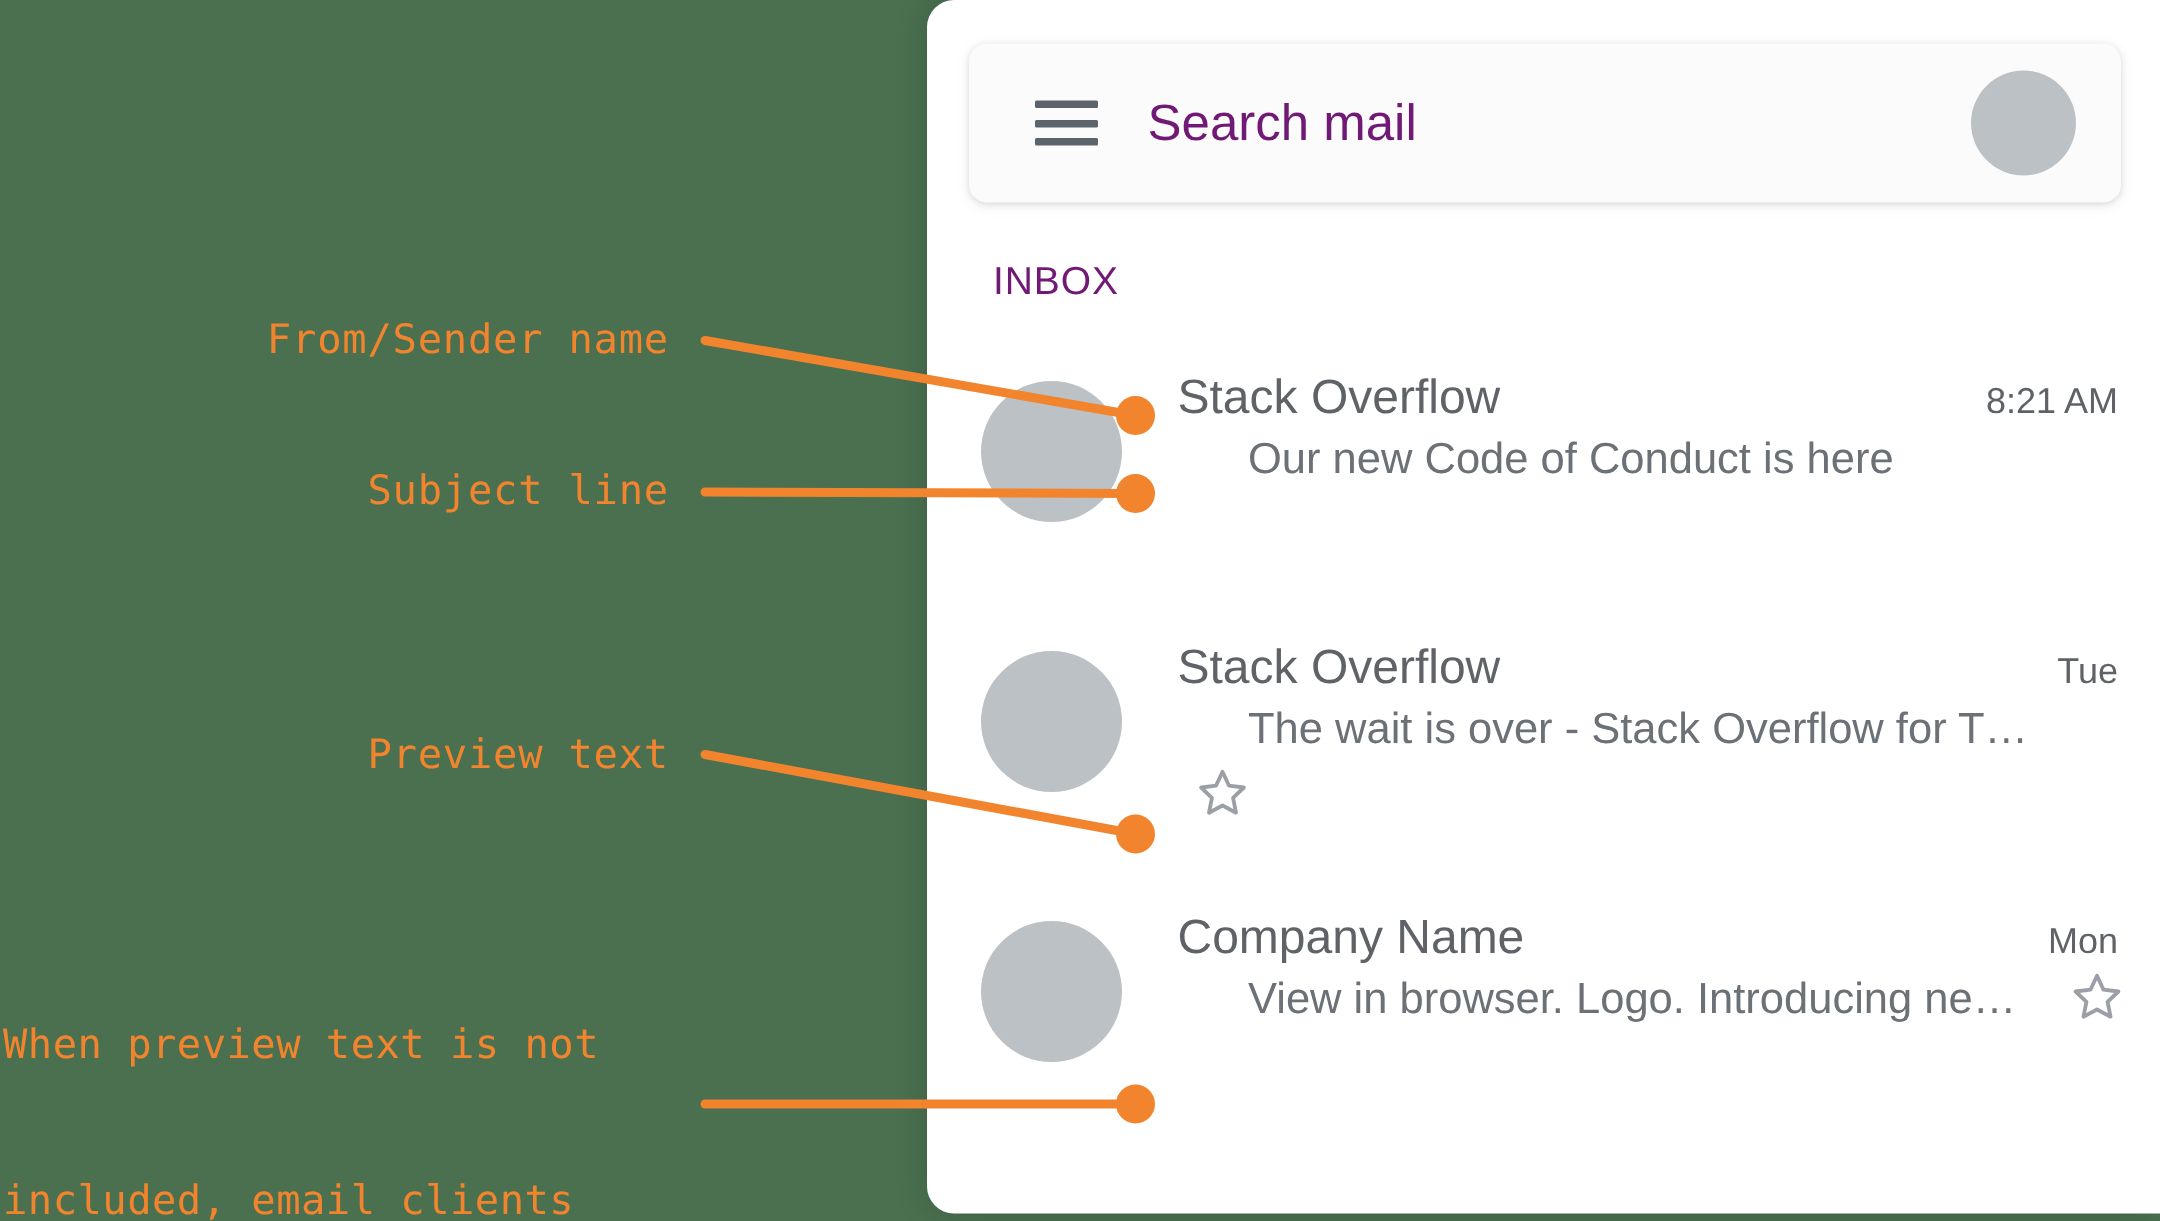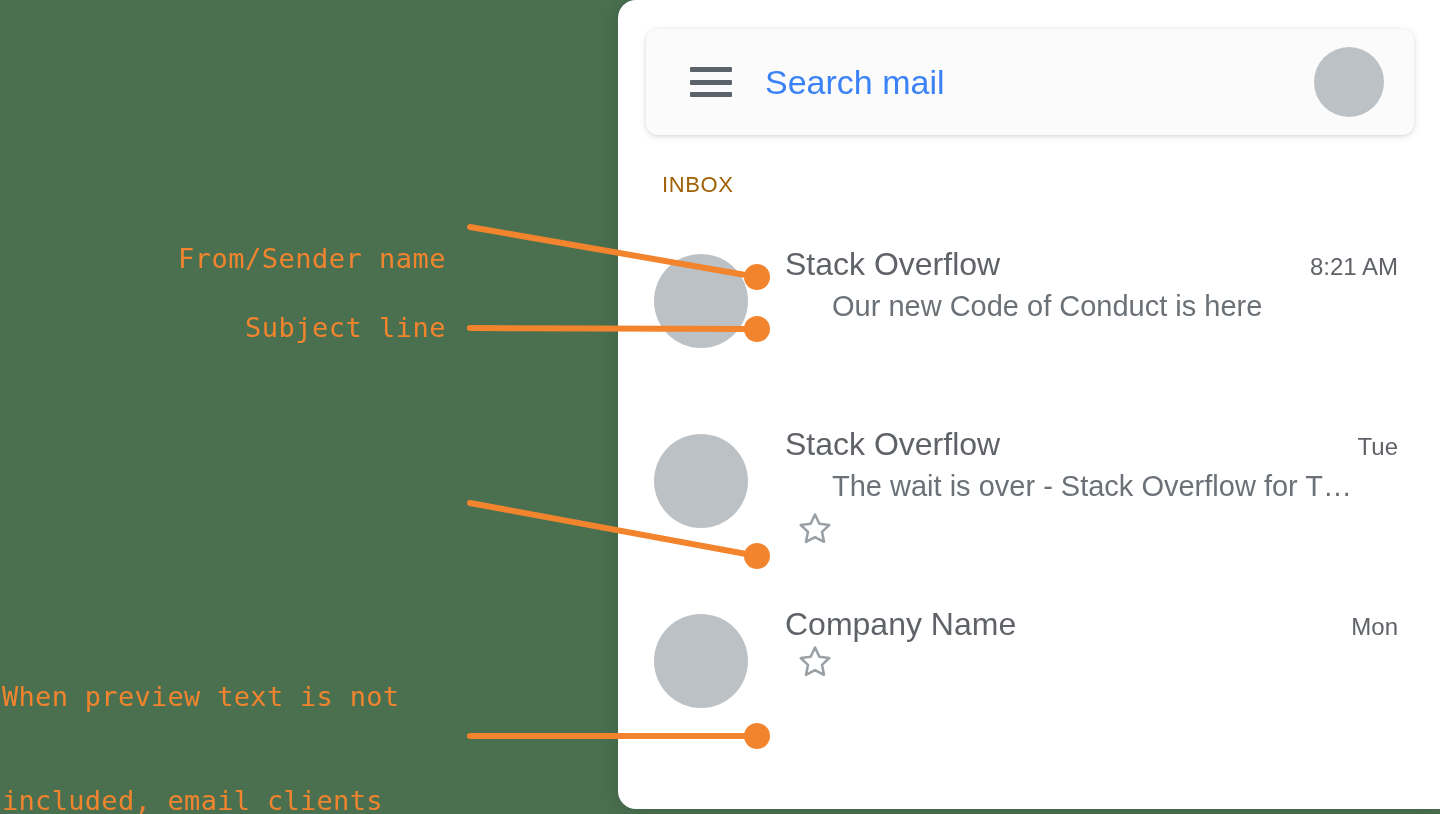--- a/index.html
+++ b/index.html
@@ -28,21 +28,21 @@
     position: absolute;
     font-family: "DejaVu Sans Mono", "Liberation Mono", monospace;
     font-size: 27px;
     line-height: 34px;
     color: #F2842E;
     letter-spacing: 0.5px;
     white-space: pre;
     pointer-events: auto;
   }
 
-  .anno-from      { right: 994px; top: 210px; margin-top: 32px; }
+  .anno-from      { right: 994px; top: 210px; }
   .anno-subject   { right: 994px; top: 311px; }
   .anno-preview   { right: 994px; top: 487px; }
 
   .anno-paragraph {
     position: absolute;
     left: 2px;
     top: 611px;
     font-family: "DejaVu Sans Mono", "Liberation Mono", monospace;
     font-size: 27px;
     line-height: 34.6px;
@@ -101,41 +101,41 @@
     display: block;
     width: 42px;
     height: 5px;
     background: #5C636B;
     border-radius: 1px;
   }
 
   .search-placeholder {
     margin-left: 33px;
     font-size: 34px;
-    color: #3b82f6;
+    color: #701a75;
     font-weight: 400;
     flex: 1 1 auto;
     white-space: nowrap;
   }
 
   .account-avatar {
     width: 70px;
     height: 70px;
     border-radius: 50%;
     background: #BCC1C6;
     flex: 0 0 auto;
   }
 
   
   .inbox-label {
     position: absolute;
     left: 44px;
     top: 172px;
-    font-size: 22px;
-    color: #a16207;
+    font-size: 26px;
+    color: #701a75;
     letter-spacing: 0.6px;
   }
 
   
   .mail-list {
     position: absolute;
     left: 0;
     top: 232px;
     width: 822px;
   }
@@ -177,21 +177,21 @@
     color: #5F6368;
     white-space: nowrap;
     overflow: hidden;
   }
 
   .row-time {
     font-size: 24px;
     color: #5F6368;
     white-space: nowrap;
     flex: 0 0 auto;
-    padding-right: 42px;
+    padding-right: 28px;
   }
 
   .subject, .preview {
     font-size: 29px;
     color: #6B7176;
     line-height: 47px;
     white-space: nowrap;
     overflow: hidden;
     text-overflow: clip;
     max-width: 562px;
@@ -269,20 +269,21 @@
     </div>
 
     <div class="mail-row">
       <div class="row-avatar"></div>
       <div class="row-body">
         <div class="row-line1">
           <div class="sender">Company Name</div>
           <div class="row-time">Mon</div>
         </div>
         <div class="row-line3">
+          <div class="preview">View in browser. Logo. Introducing ne…</div>
           <span class="star-icon">
             <svg width="36" height="36" viewBox="0 0 24 24" fill="none" stroke="#9AA0A6" stroke-width="1.7" stroke-linejoin="round">
               <polygon points="12,3 14.9,9.2 21.5,10 16.7,14.6 18,21.2 12,18 6,21.2 7.3,14.6 2.5,10 9.1,9.2"></polygon>
             </svg>
           </span>
         </div>
       </div>
     </div>
 
   </div>
@@ -292,20 +293,21 @@
 
   <svg class="leader-svg">
     <line x1="470" y1="227" x2="757" y2="277" stroke="#F2842E" stroke-width="6" stroke-linecap="round"></line>
     <line x1="470" y1="328" x2="757" y2="329" stroke="#F2842E" stroke-width="6" stroke-linecap="round"></line>
     <line x1="470" y1="503" x2="757" y2="556" stroke="#F2842E" stroke-width="6" stroke-linecap="round"></line>
     <line x1="470" y1="736" x2="757" y2="736" stroke="#F2842E" stroke-width="6" stroke-linecap="round"></line>
   </svg>
 
   <div class="anno-label anno-from">From/Sender name</div>
   <div class="anno-label anno-subject">Subject line</div>
+  <div class="anno-label anno-preview">Preview text</div>
 
   <div class="anno-paragraph">
     <div>When preview text is not</div>
     <div>included, email clients</div>
     
     
     
   </div>
 </div>
 

